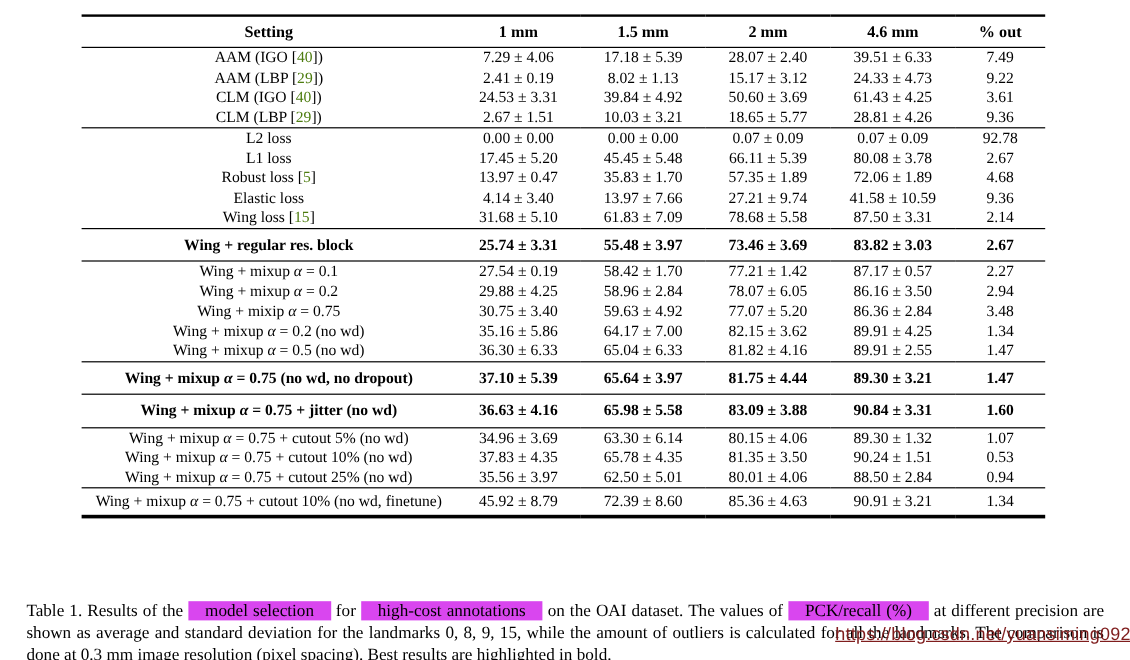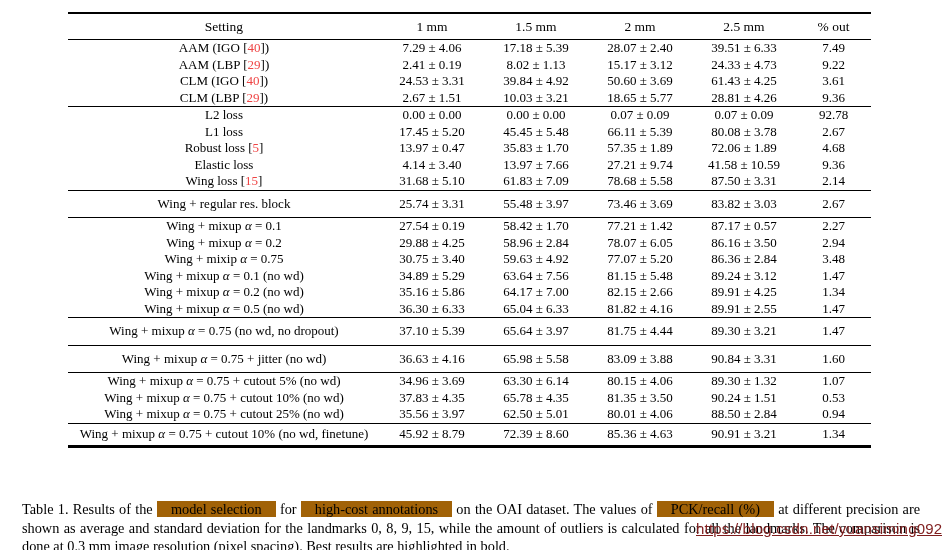--- a/index.html
+++ b/index.html
@@ -6,38 +6,38 @@
   .page{
     position:relative;width:942px;height:550px;background:#ffffff;
     font-family:"Liberation Serif",serif;color:#000;overflow:hidden;
   }
   .tablewrap{position:absolute;left:68px;top:12px;width:803px;}
   table.results{
     border-collapse:collapse;width:100%;
     border-top:2.5px solid #000;border-bottom:3px solid #000;
   }
   table.results thead th{
-    font-weight:normal;font-size:13.5px;padding:5px 0 4px;
+    font-weight:bold;font-size:13.5px;padding:5px 0 4px;
     border-bottom:1.5px solid #000;text-align:center;
   }
   table.results tbody{border-top:1px solid #000;}
   table.results td{
     font-size:13px;line-height:14.5px;padding:1px 2px;
     text-align:center;vertical-align:middle;white-space:nowrap;
   }
-  table.results tbody.single td{padding:6px 2px;}
+  table.results tbody.single td{padding:6px 2px;font-weight:bold;}
   table.results tbody.last td{padding:3.5px 2px;}
-  .cite{color:#ef4444;}
+  .cite{color:#4d7c0f;}
   .alpha{font-style:italic;}
   td b{font-weight:normal;}
   .caption{
     position:absolute;left:22px;top:486px;width:898px;
     font-size:14.3px;line-height:18.6px;text-align:justify;color:#000;
   }
-  .hl{background:#a16207;padding:0 14px;}
+  .hl{background:#d946ef;padding:0 14px;}
   .watermark{
     position:absolute;left:696px;top:520px;
     font-family:"Liberation Sans",sans-serif;
     font-size:15px;color:#7f1d1d;letter-spacing:0.2px;white-space:nowrap;text-decoration:underline;
   }
 </style>
 </head>
 <body>
 
 <div class="page">
@@ -51,21 +51,21 @@
         <col style="width:104px">
         <col style="width:104px">
         <col style="width:75px">
       </colgroup>
       <thead>
         <tr id="header-row">
             <th>Setting</th>
             <th>1 mm</th>
             <th>1.5 mm</th>
             <th>2 mm</th>
-            <th>2.5 mm</th>
+            <th>4.6 mm</th>
             <th>% out</th>
           </tr>
       </thead>
 
     <tbody>
           <tr>
             <td>AAM (IGO [<span class="cite">40</span>])</td>
             <td>7.29 ± 4.06</td>
             <td>17.18 ± 5.39</td>
             <td>28.07 ± 2.40</td>
@@ -168,32 +168,24 @@
           </tr>
           <tr>
             <td>Wing + mixip <span class="alpha">α</span> = 0.75</td>
             <td>30.75 ± 3.40</td>
             <td>59.63 ± 4.92</td>
             <td>77.07 ± 5.20</td>
             <td>86.36 ± 2.84</td>
             <td>3.48</td>
           </tr>
           <tr>
-            <td>Wing + mixup <span class="alpha">α</span> = 0.1 (no wd)</td>
-            <td>34.89 ± 5.29</td>
-            <td>63.64 ± 7.56</td>
-            <td>81.15 ± 5.48</td>
-            <td>89.24 ± 3.12</td>
-            <td>1.47</td>
-          </tr>
-          <tr>
             <td>Wing + mixup <span class="alpha">α</span> = 0.2 (no wd)</td>
             <td>35.16 ± 5.86</td>
             <td>64.17 ± 7.00</td>
-            <td>82.15 ± 2.66</td>
+            <td>82.15 ± 3.62</td>
             <td>89.91 ± 4.25</td>
             <td>1.34</td>
           </tr>
           <tr>
             <td>Wing + mixup <span class="alpha">α</span> = 0.5 (no wd)</td>
             <td>36.30 ± 6.33</td>
             <td>65.04 ± 6.33</td>
             <td>81.82 ± 4.16</td>
             <td>89.91 ± 2.55</td>
             <td>1.47</td>

